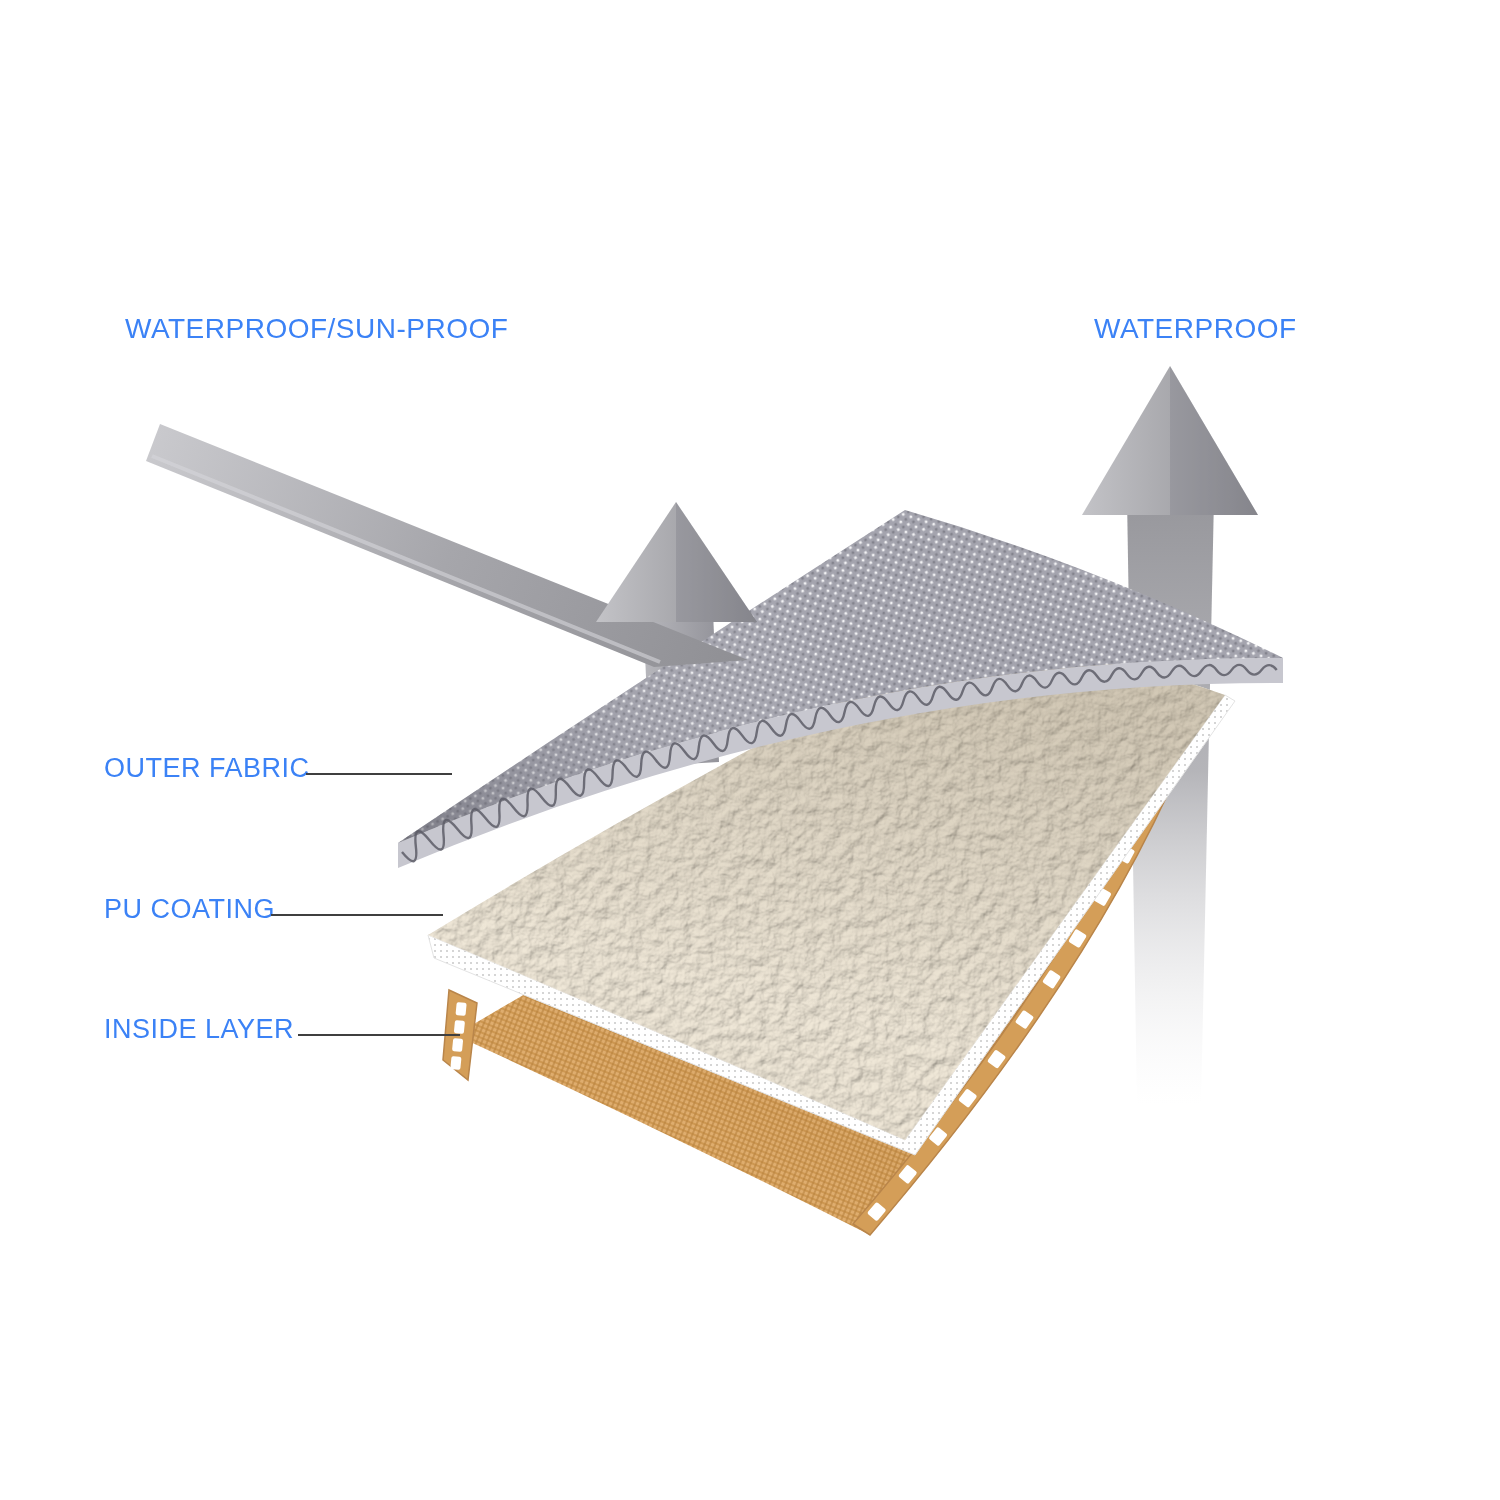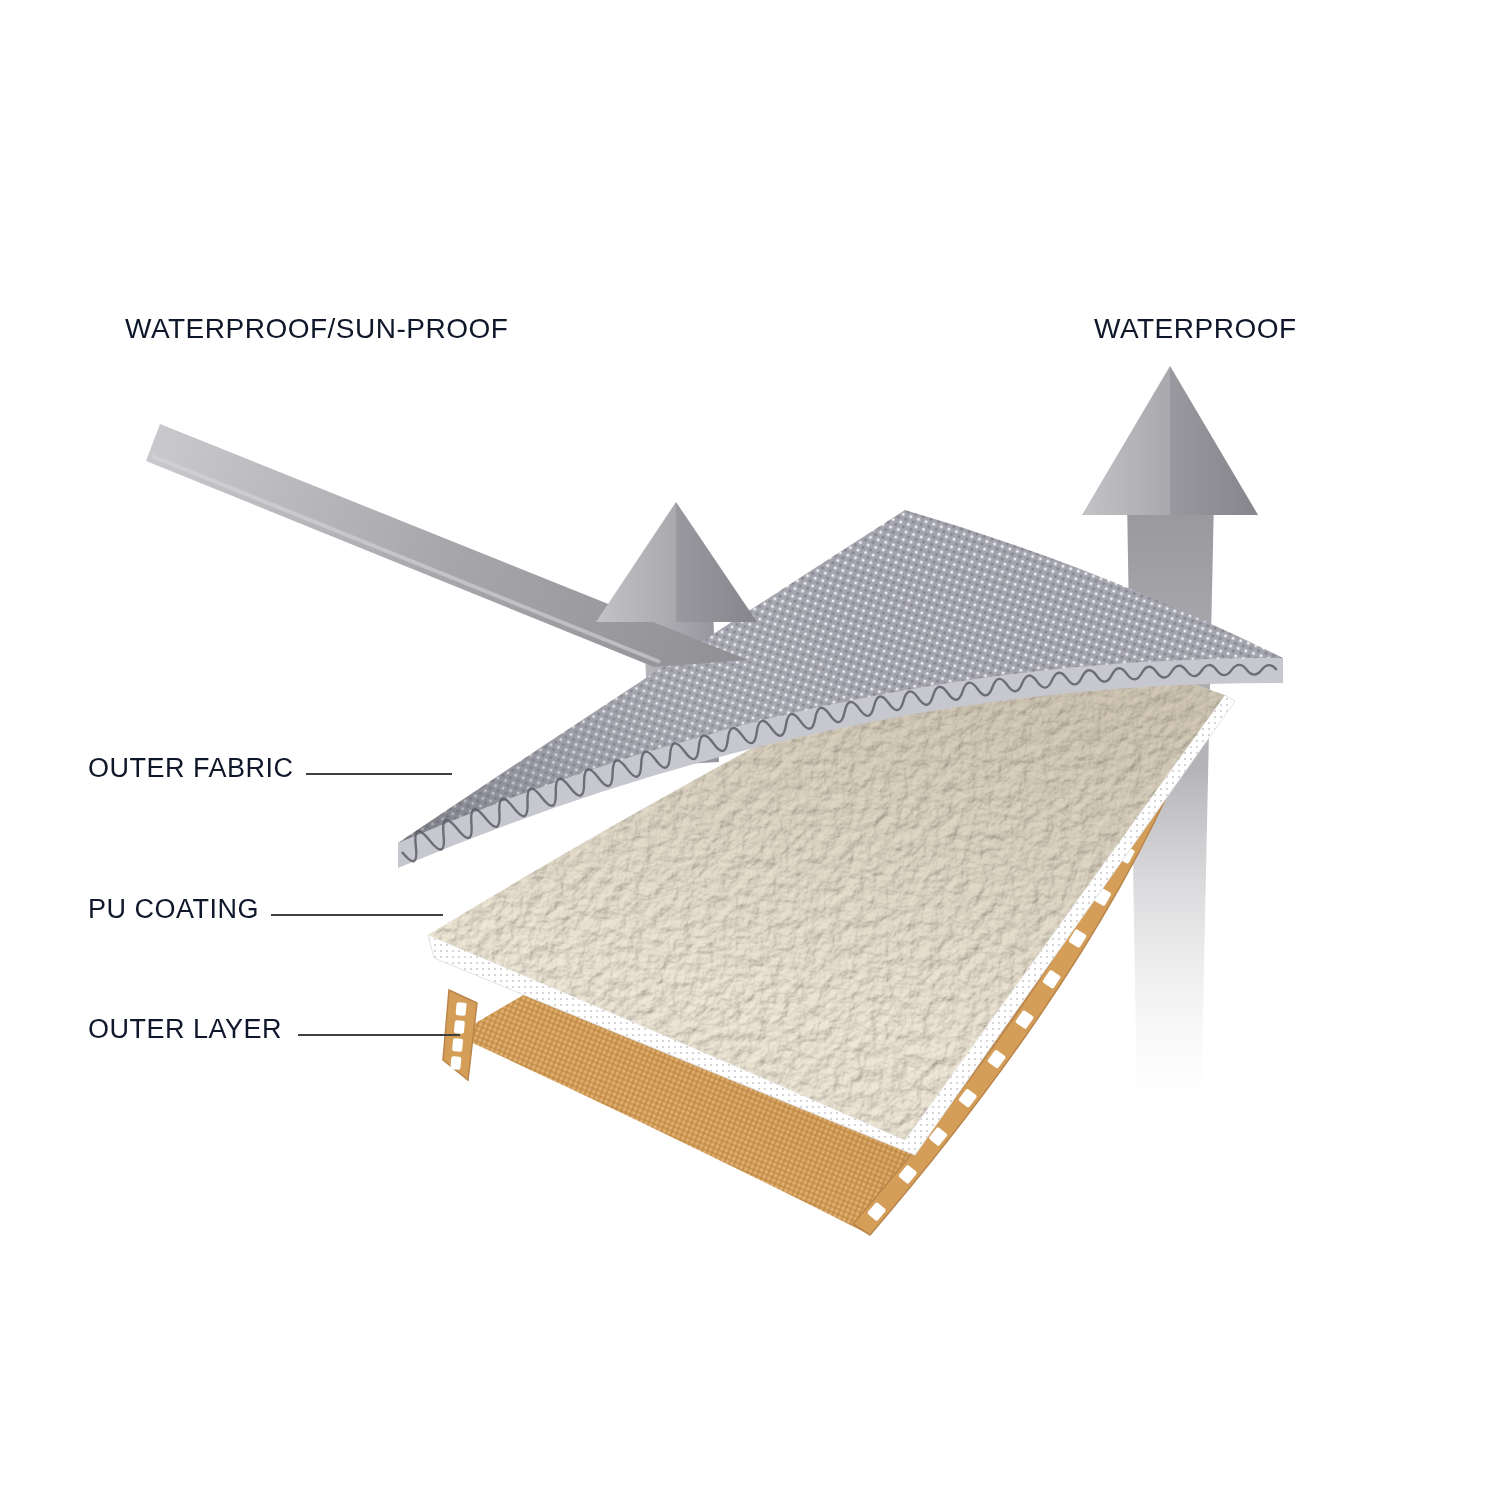--- a/index.html
+++ b/index.html
@@ -1,21 +1,21 @@
 <!DOCTYPE html>
 <html><head>
 <meta charset="utf-8">
 <style>
   html,body{margin:0;padding:0;background:#ffffff;}
   .stage{position:relative;width:1500px;height:1500px;background:#ffffff;
          font-family:"Liberation Sans",sans-serif;overflow:hidden;}
   .stage svg{position:absolute;left:0;top:0;}
-  .label{position:absolute;color:#0f172a;white-space:nowrap;letter-spacing:.5px;}
+  .label{position:absolute;color:#3b82f6;white-space:nowrap;letter-spacing:.5px;}
   .label-top{font-size:28px;}
-  .label-layer{font-size:27px;}
+  .label-layer{font-size:27px;margin-left:16px;}
   .leader{position:absolute;height:2px;background:#3f3f3f;}
 </style>
 </head>
 <body>
 
 <div class="stage">
 
   <svg viewBox="0 0 1500 1500" width="1500" height="1500">
     <defs>
       <linearGradient id="headGrad" x1="0" y1="0" x2="1" y2="0">
@@ -137,16 +137,16 @@
 
   <div class="label label-top" style="left:125px;top:313px">WATERPROOF/SUN-PROOF</div>
   <div class="label label-top" style="left:1094px;top:313px">WATERPROOF</div>
 
   <div class="label label-layer" style="left:88px;top:753px">OUTER FABRIC</div>
   <div class="leader" style="left:306px;top:773px;width:146px"></div>
 
   <div class="label label-layer" style="left:88px;top:894px">PU COATING</div>
   <div class="leader" style="left:271px;top:914px;width:172px"></div>
 
-  <div class="label label-layer" style="left:88px;top:1014px">OUTER LAYER</div>
+  <div class="label label-layer" style="left:88px;top:1014px">INSIDE LAYER</div>
   <div class="leader" style="left:298px;top:1034px;width:162px"></div>
 
 </div>
 
 </body></html>

